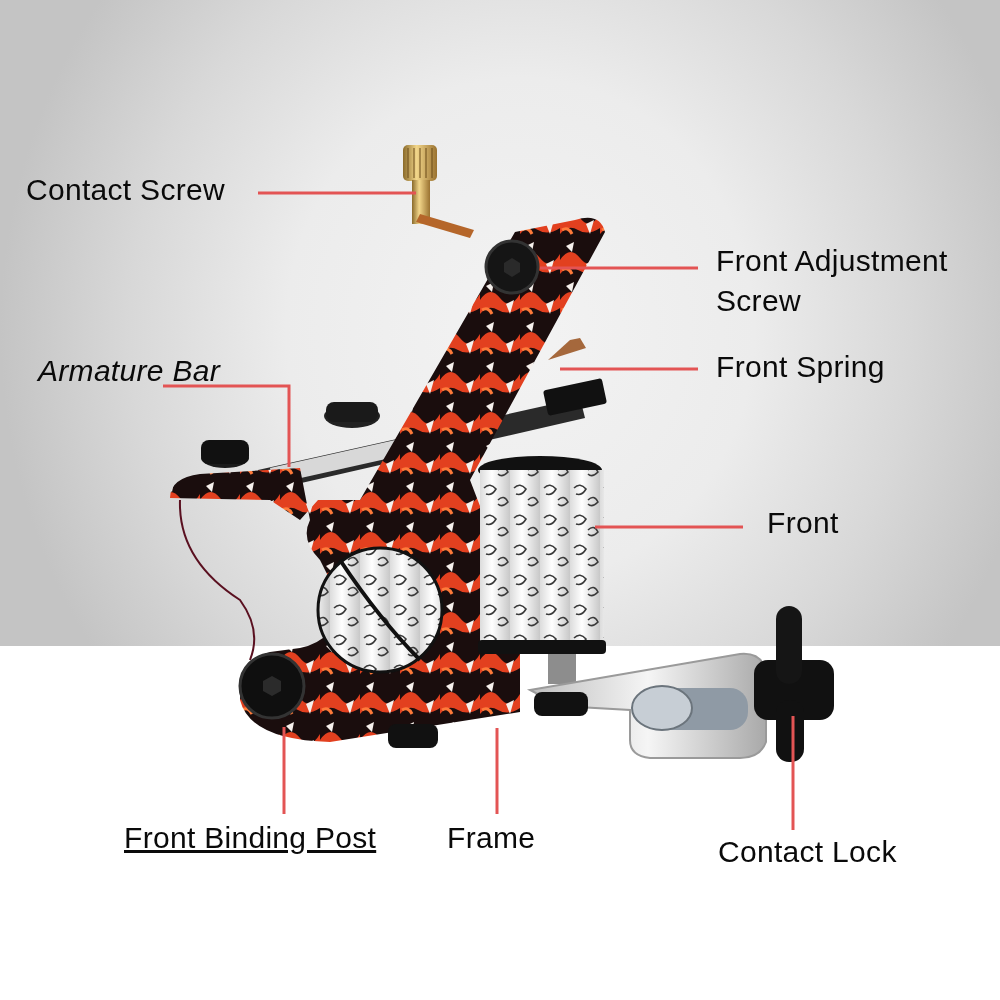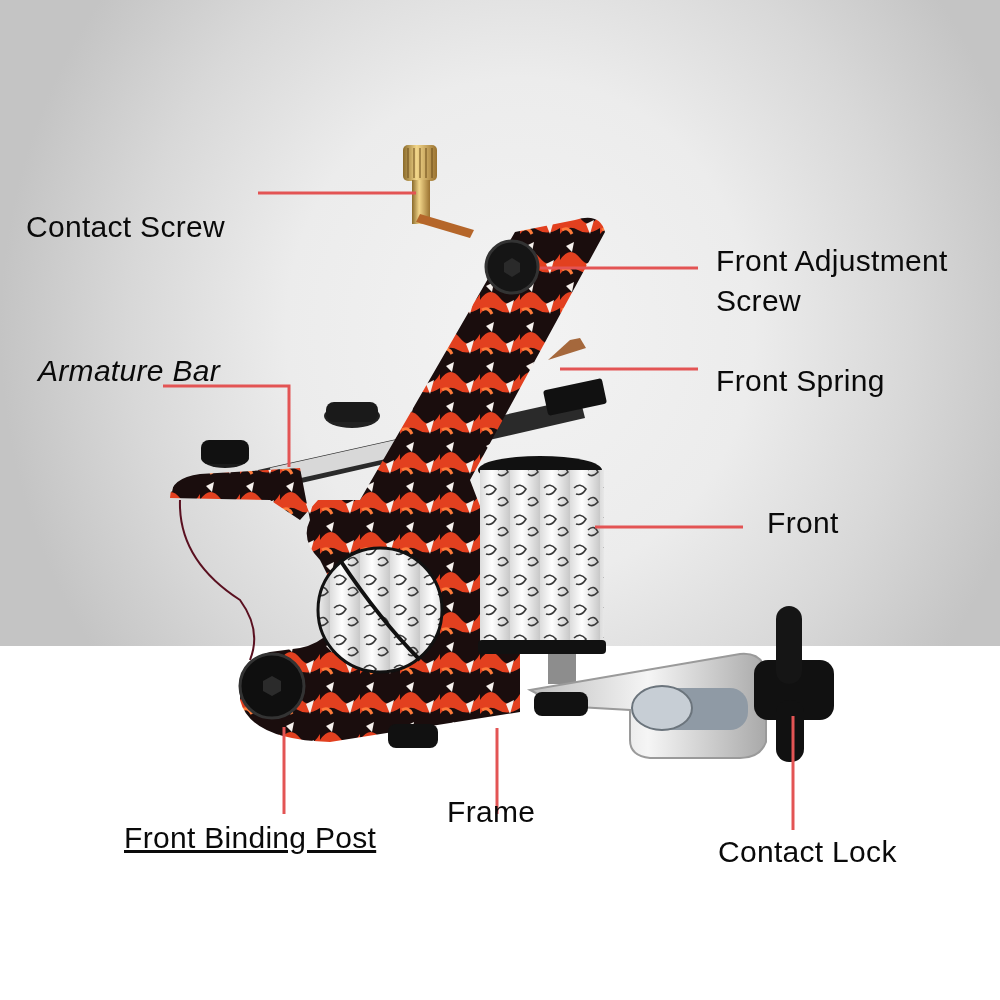--- a/index.html
+++ b/index.html
@@ -118,20 +118,20 @@
   <polyline fill="none" stroke="#e35454" stroke-width="3" points="258,193 416,193"></polyline>
   <polyline fill="none" stroke="#e35454" stroke-width="3" points="540,268 698,268"></polyline>
   <polyline fill="none" stroke="#e35454" stroke-width="3" points="163,386 289,386 289,467"></polyline>
   <polyline fill="none" stroke="#e35454" stroke-width="3" points="560,369 698,369"></polyline>
   <polyline fill="none" stroke="#e35454" stroke-width="3" points="595,527 743,527"></polyline>
   <polyline fill="none" stroke="#e35454" stroke-width="3" points="284,727 284,814"></polyline>
   <polyline fill="none" stroke="#e35454" stroke-width="3" points="497,728 497,814"></polyline>
   <polyline fill="none" stroke="#e35454" stroke-width="3" points="793,716 793,830"></polyline>
 </svg>
 
-<div class="label" style="left:26px; top:170px;margin-top:37px;">Contact Screw</div>
+<div class="label" style="left:26px; top:170px;">Contact Screw</div>
 <div class="label multi" style="left:716px; top:241px;">Front Adjustment Screw</div>
 <div class="label" style="left:38px; top:351px;font-style:italic;">Armature Bar</div>
-<div class="label" style="left:716px; top:361px;">Front Spring</div>
+<div class="label" style="left:716px; top:347px;">Front Spring</div>
 <div class="label" style="left:767px; top:503px;">Front</div>
 <div class="label" style="left:124px; top:818px;text-decoration:underline;">Front Binding Post</div>
-<div class="label" style="left:447px; top:792px;">Frame</div>
+<div class="label" style="left:447px; top:818px;">Frame</div>
 <div class="label" style="left:718px; top:832px;">Contact Lock</div>
 
 </body></html>

